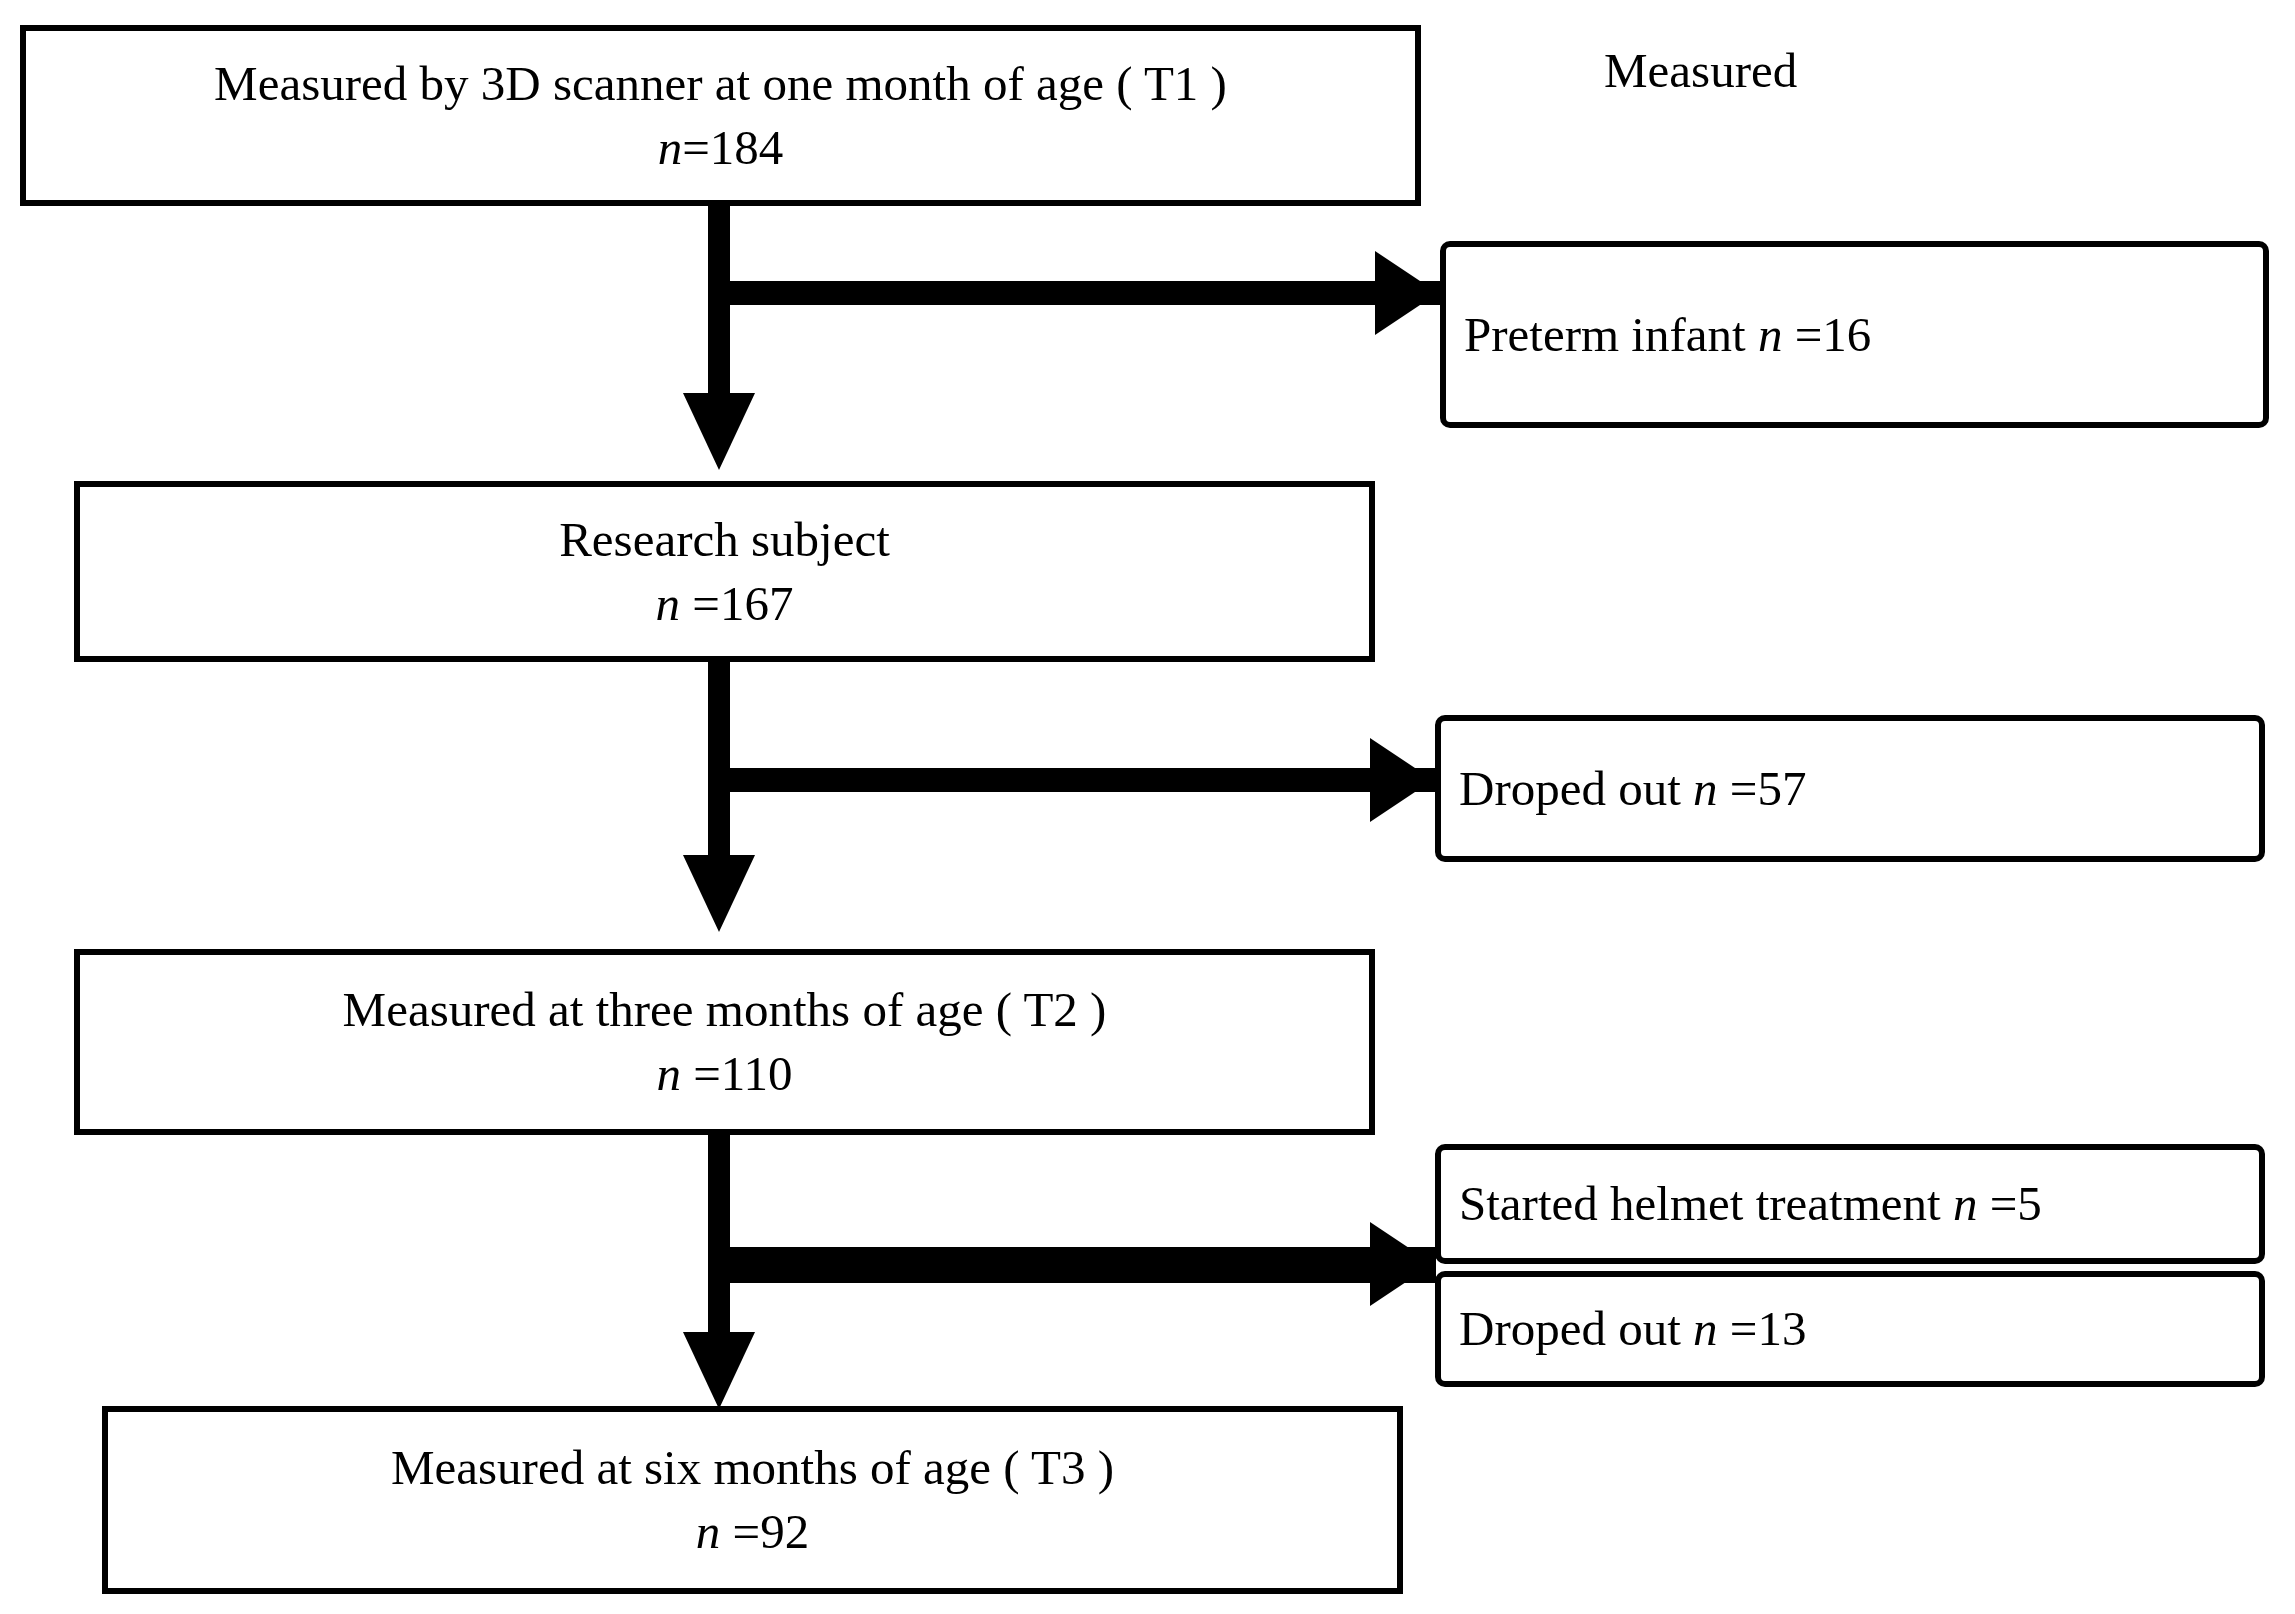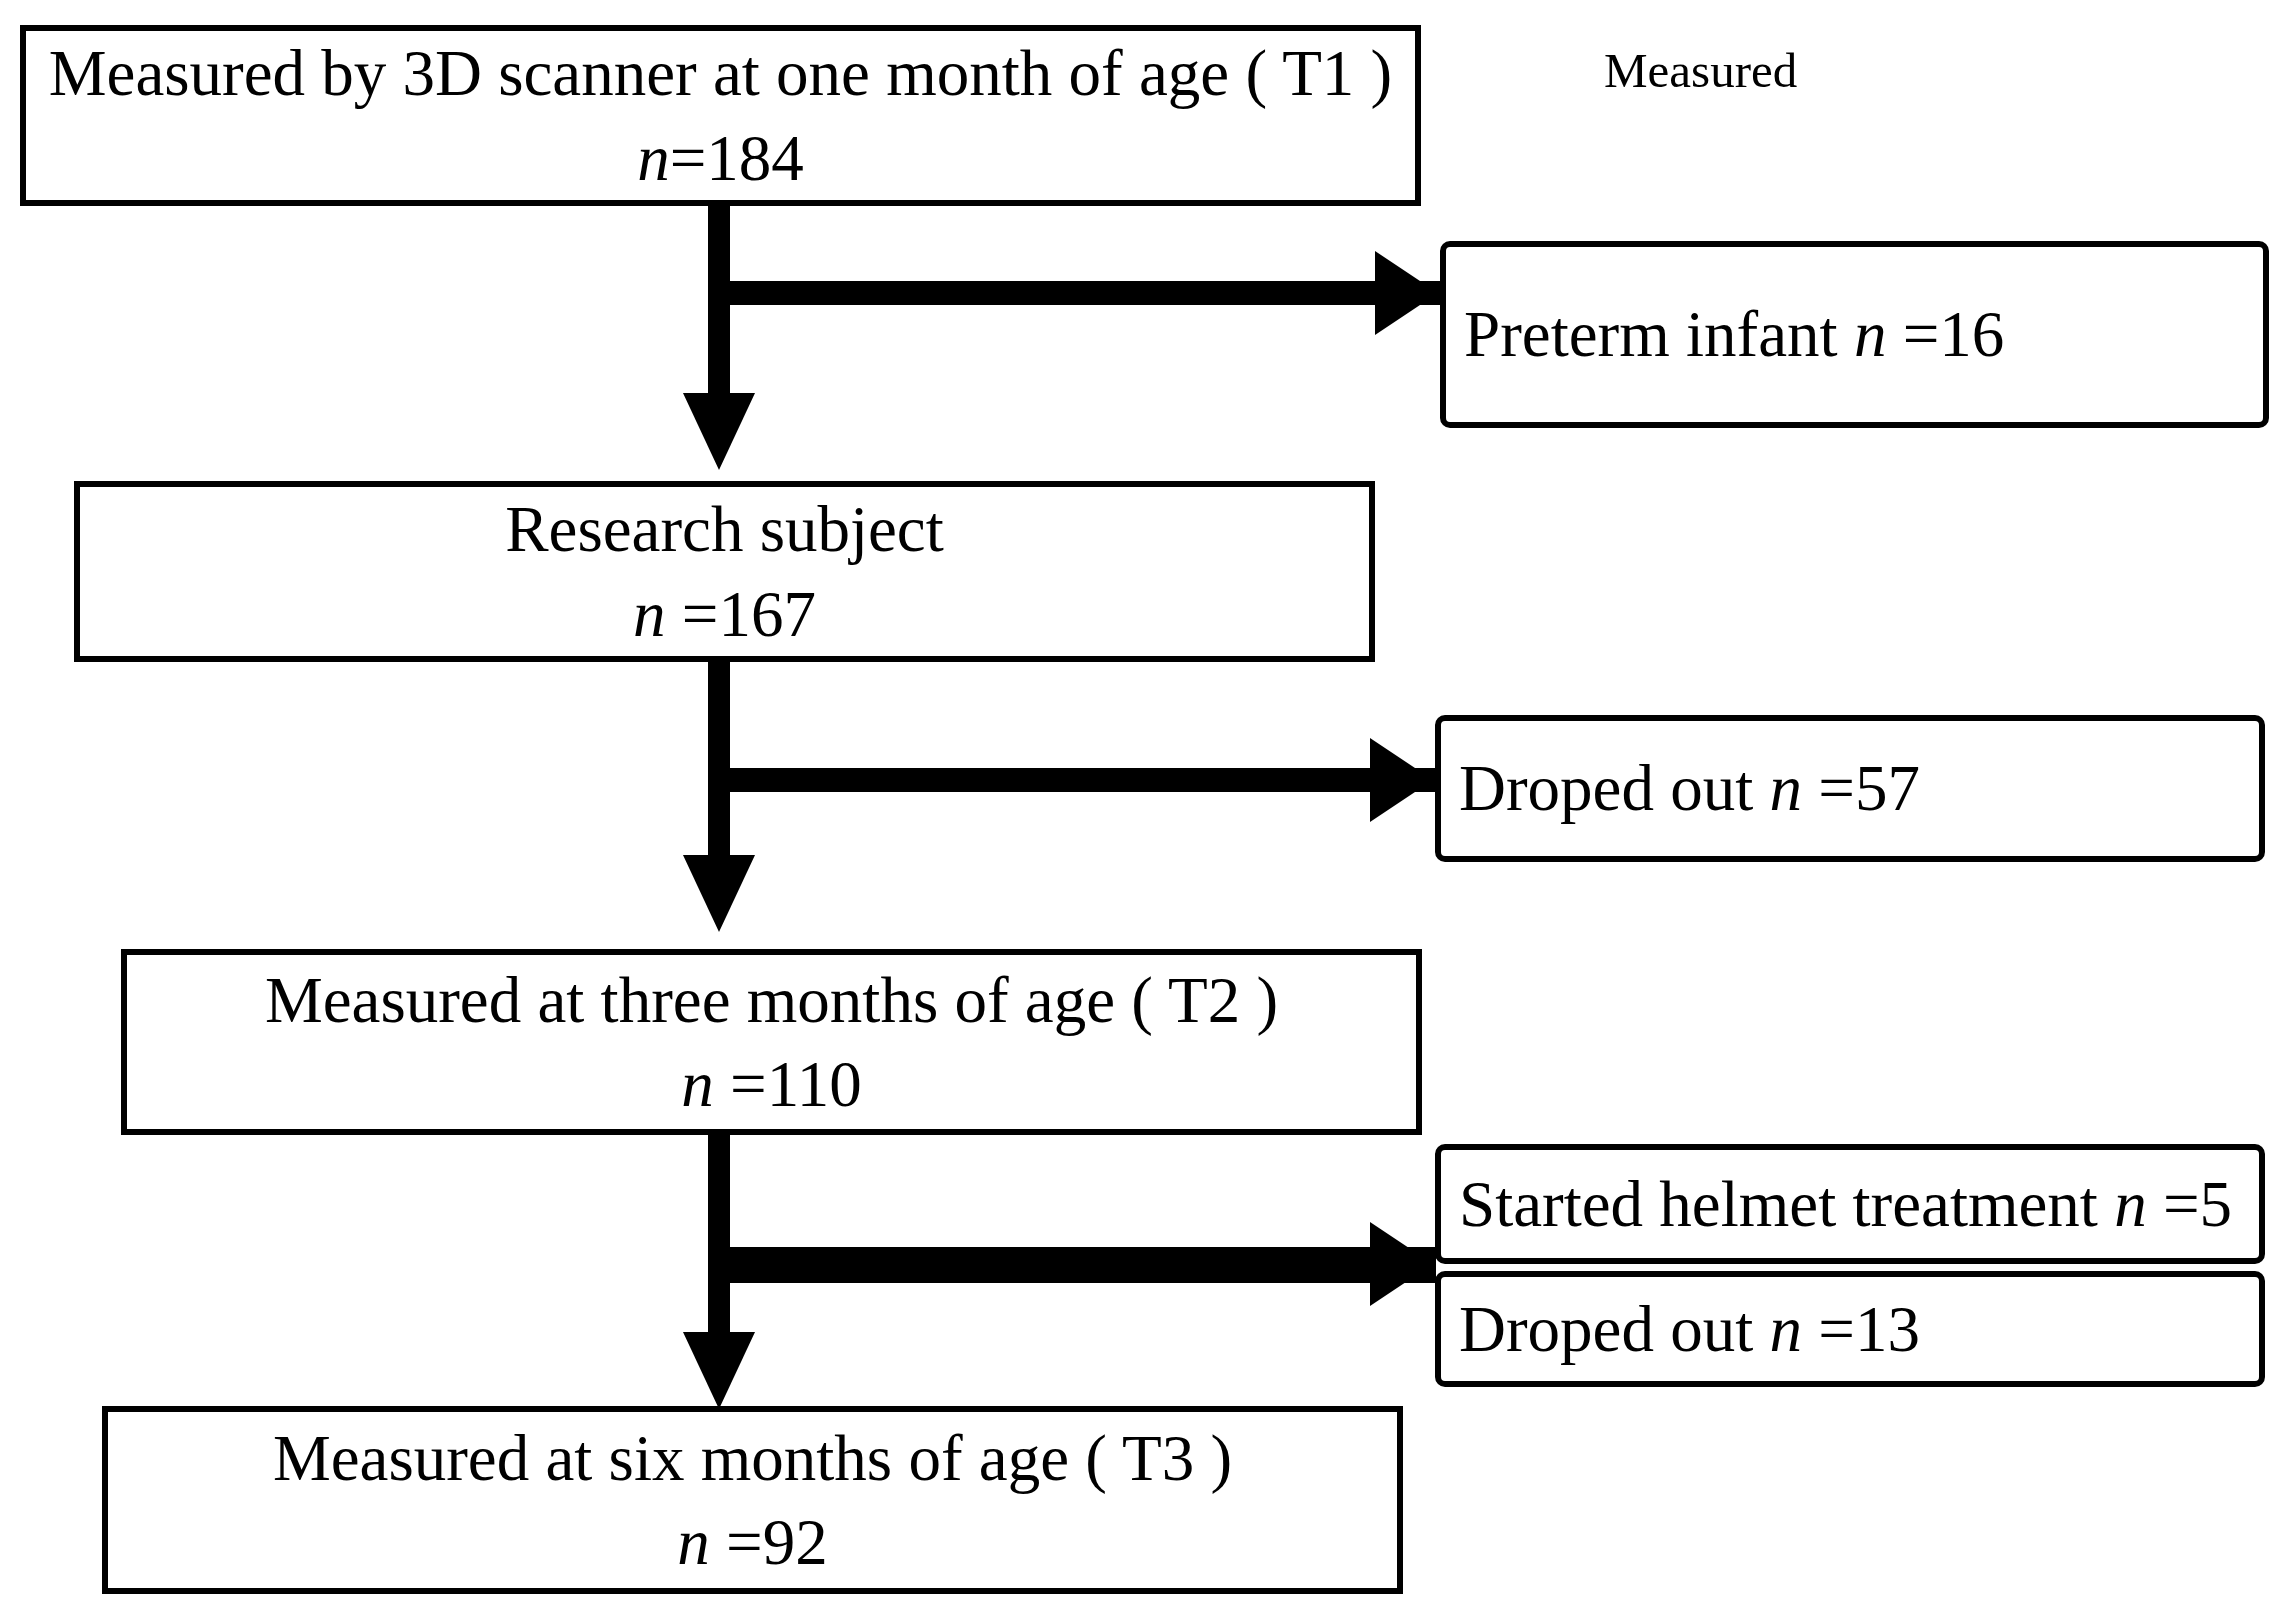--- a/index.html
+++ b/index.html
@@ -23,21 +23,21 @@
     position: absolute;
     box-sizing: border-box;
     background: #ffffff;
     border: 6.2px solid #000000;
     display: flex;
     flex-direction: column;
     align-items: center;
     justify-content: center;
     text-align: center;
     line-height: 1.30;
-    font-size: 65px;
+    font-size: 49px;
   }
   .box .line {
     display: block;
     white-space: nowrap;
   }
   .box.left-align {
     align-items: flex-start;
     text-align: left;
     padding-left: 18px;
     border-radius: 10px;
@@ -105,21 +105,21 @@
   <div class="vline" style="left:708px; top:658px; width:22px; height:212px;"></div>
   <div class="arrow-down" style="left:683px; top:855px;"></div>
 
   <div class="hline" style="left:708px; top:768px; width:728px; height:24px;"></div>
   <div class="arrow-right" style="left:1370px; top:738px;"></div>
 
   <div class="box left-align" style="left:1435px; top:715px; width:830px; height:147px;">
     <span class="line"><span>Droped out </span><em class="ital">n</em><span> =57</span></span>
   </div>
 
-  <div class="box" style="left:74px; top:949px; width:1301px; height:186px;margin-left:47px;">
+  <div class="box" style="left:74px; top:949px; width:1301px; height:186px;">
     <span class="line">Measured at three months of age ( T2 )</span>
     <span class="line"><em class="ital">n</em><span> =110</span></span>
   </div>
 
   <div class="vline" style="left:708px; top:1131px; width:22px; height:216px;"></div>
   <div class="arrow-down" style="left:683px; top:1332px;"></div>
 
   <div class="hline" style="left:708px; top:1247px; width:728px; height:36px;"></div>
   <div class="arrow-right" style="left:1370px; top:1222px;"></div>
 

